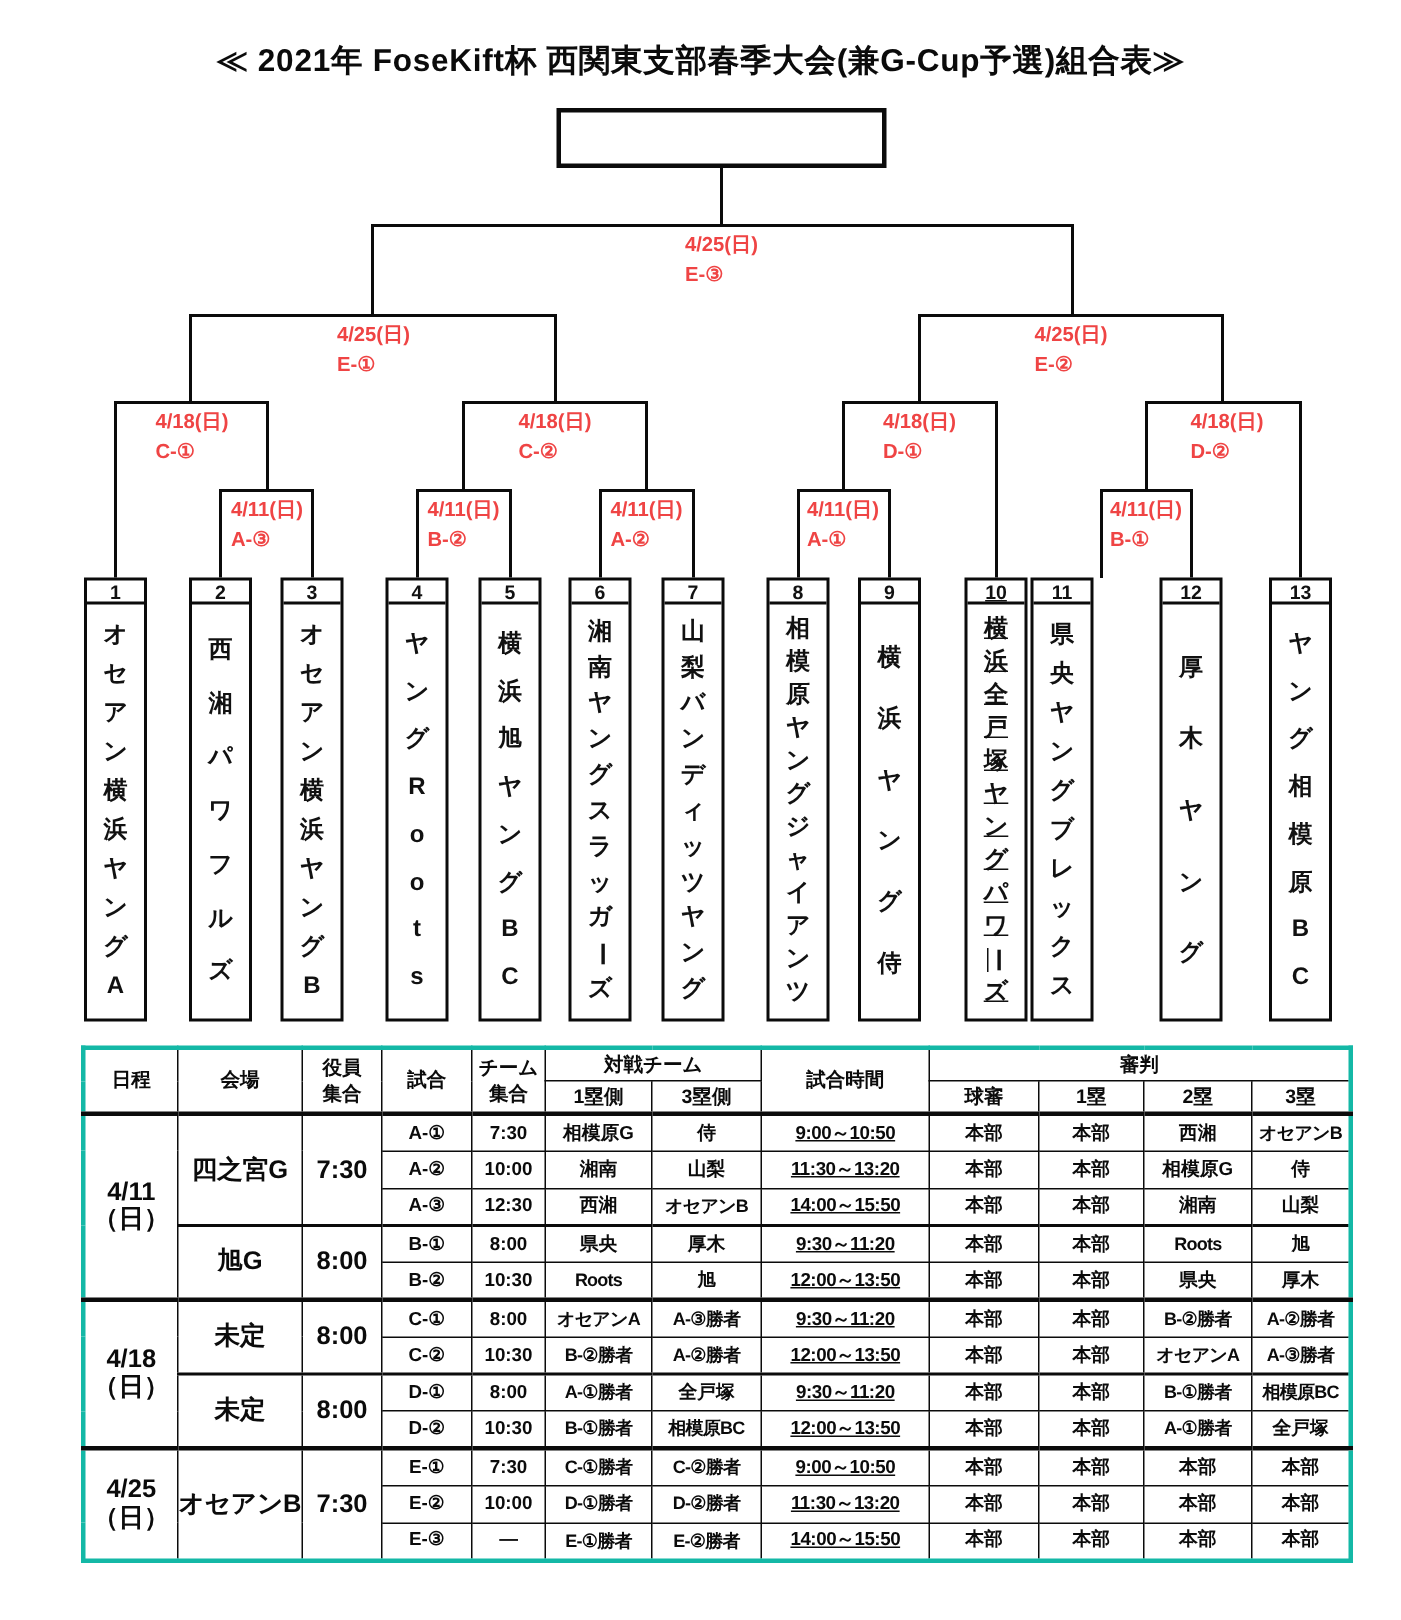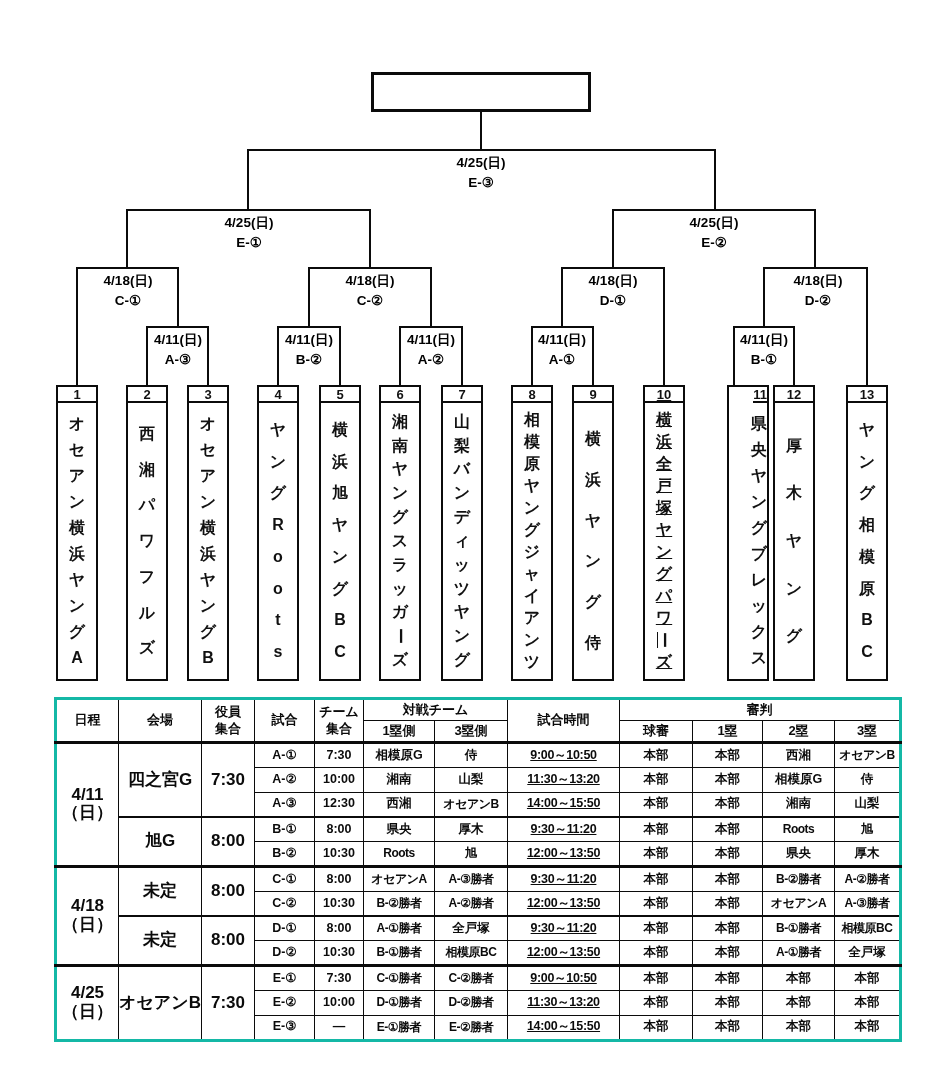--- a/index.html
+++ b/index.html
@@ -15,22 +15,22 @@
     color:#0b0b0b;
   }
   
   .bracket-svg { position:absolute; left:0; top:0; }
   .champion-box {
     position:absolute; left:371px; top:72px; width:220px; height:40px;
     border:3px solid #0b0b0b; background:#fff;
   }
   .blabel {
     position:absolute; transform:translateX(-50%);
-    text-align:center; font-size:13.5px; font-weight:bold; line-height:20px;
-    white-space:nowrap; color:#000000;
+    font-size:13.5px; font-weight:bold; line-height:20px;
+    white-space:nowrap; color:#ef4444;
   }
   .team {
     position:absolute; top:385px; width:42px; height:296px;
     border:2px solid #0b0b0b; background:#fff;
     display:flex; flex-direction:column;
   }
   .team-no {
     height:16px; border-bottom:2px solid #0b0b0b;
     font-size:13px; font-weight:bold; text-align:center; line-height:15px;
   }
@@ -55,20 +55,21 @@
   .sched tbody tr.venue-start td { border-top:2px solid #0b0b0b; }
   .sched tbody tr.date-start  td { border-top:3px solid #0b0b0b; }
   .sched td.time-cell { letter-spacing:-0.3px;text-decoration:underline; }
   .sched td.tight { letter-spacing:-0.5px; font-size:12px; }
 </style>
 </head>
 <body>
 
 <div class="page">
 
+  <div class="title">≪ 2021年 FoseKift杯 西関東支部春季大会(兼G-Cup予選)組合表≫</div>
 
   <svg class="bracket-svg" width="934" height="700">
     <g stroke="#0b0b0b" stroke-width="2" shape-rendering="crispEdges">
 
       <line x1="481" y1="112" x2="481" y2="151"></line>
       <line x1="248" y1="150" x2="715" y2="150"></line>
       <line x1="248" y1="149" x2="248" y2="211"></line>
       <line x1="715" y1="149" x2="715" y2="211"></line>
 
       <line x1="127" y1="210" x2="370" y2="210"></line>
@@ -299,21 +300,21 @@
           <span>塚</span>
           <span>ヤ</span>
           <span>ン</span>
           <span>グ</span>
           <span>パ</span>
           <span>ワ</span>
           <span class="rot">ー</span>
           <span>ズ</span>
         </div>
       </div>
-      <div class="team" style="left: 727px; align-items: flex-end;">
+      <div class="team" style="left: 687px;">
         <div class="team-no">11</div>
         <div class="team-name">
           <span>県</span>
           <span>央</span>
           <span>ヤ</span>
           <span>ン</span>
           <span>グ</span>
           <span>ブ</span>
           <span>レ</span>
           <span>ッ</span>

